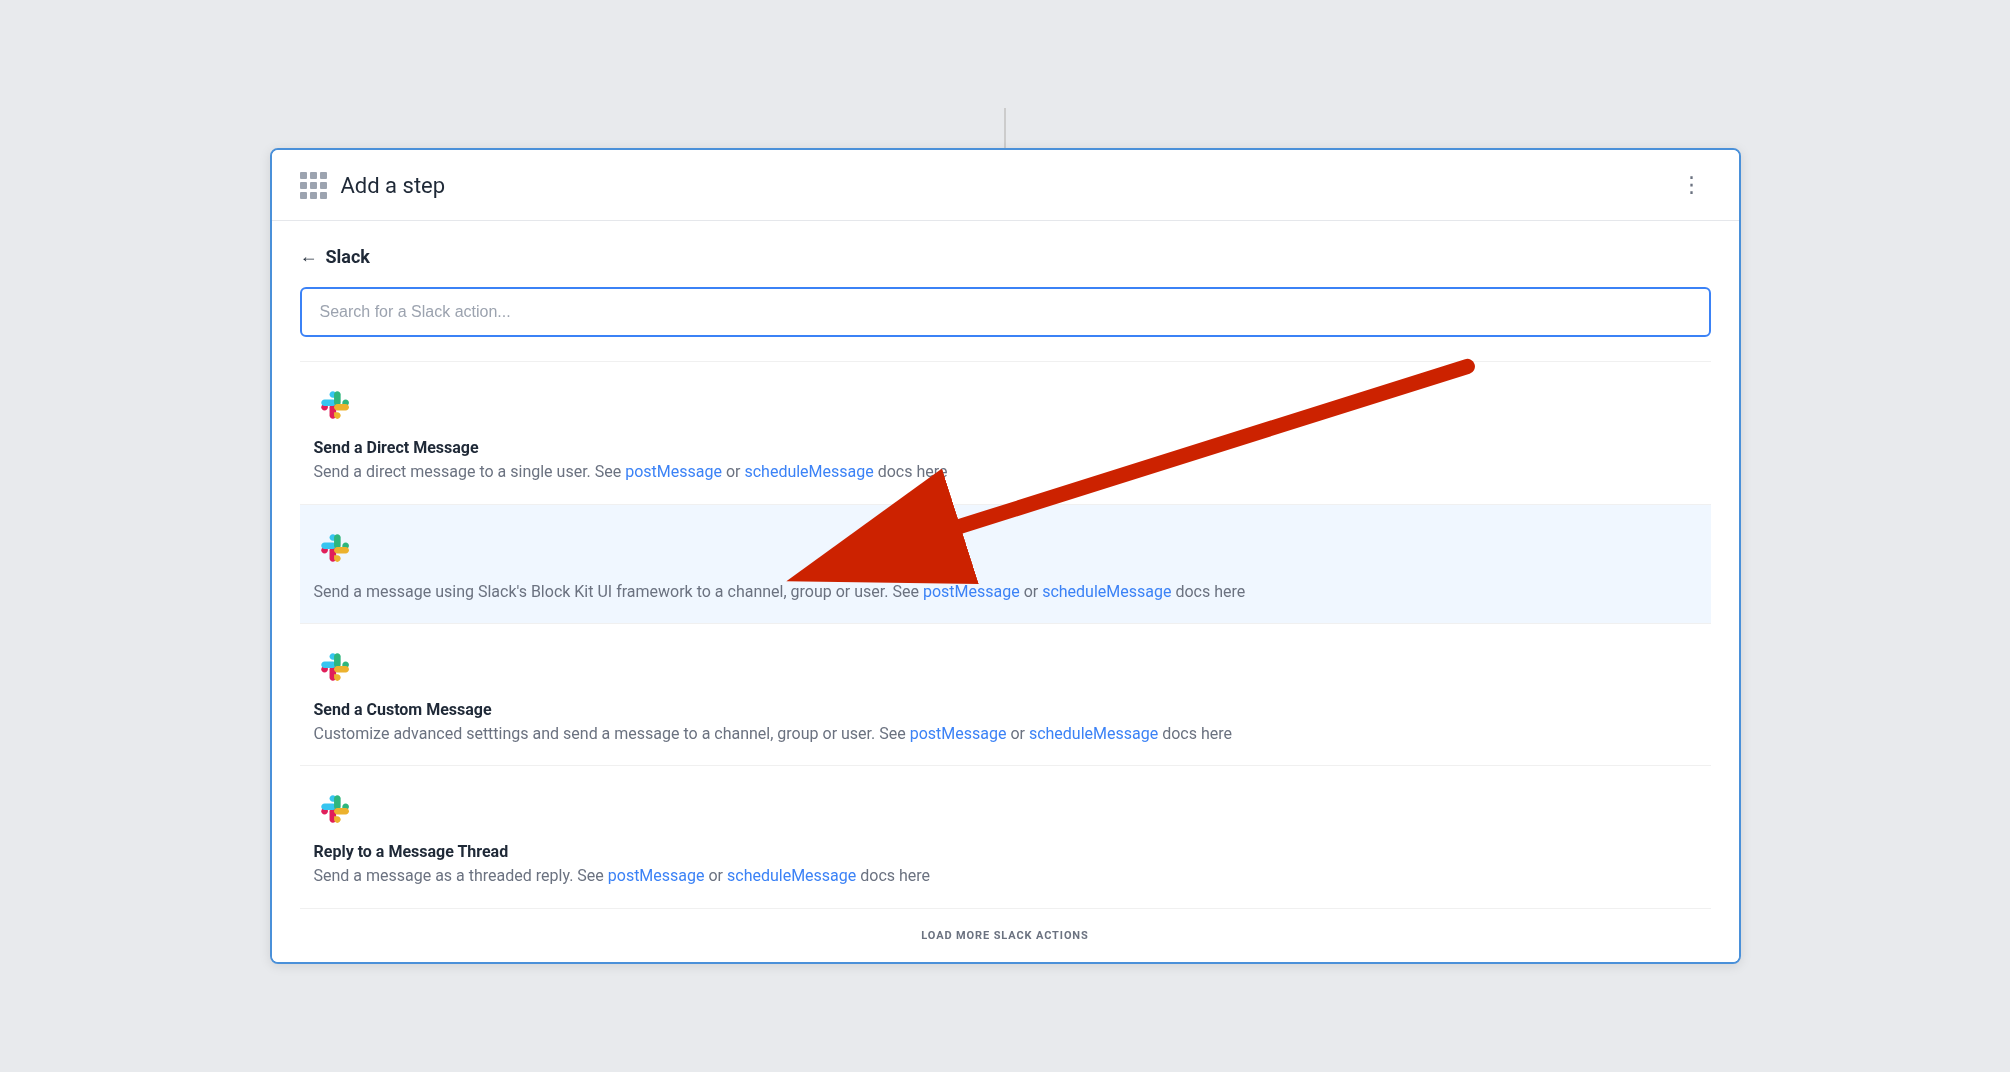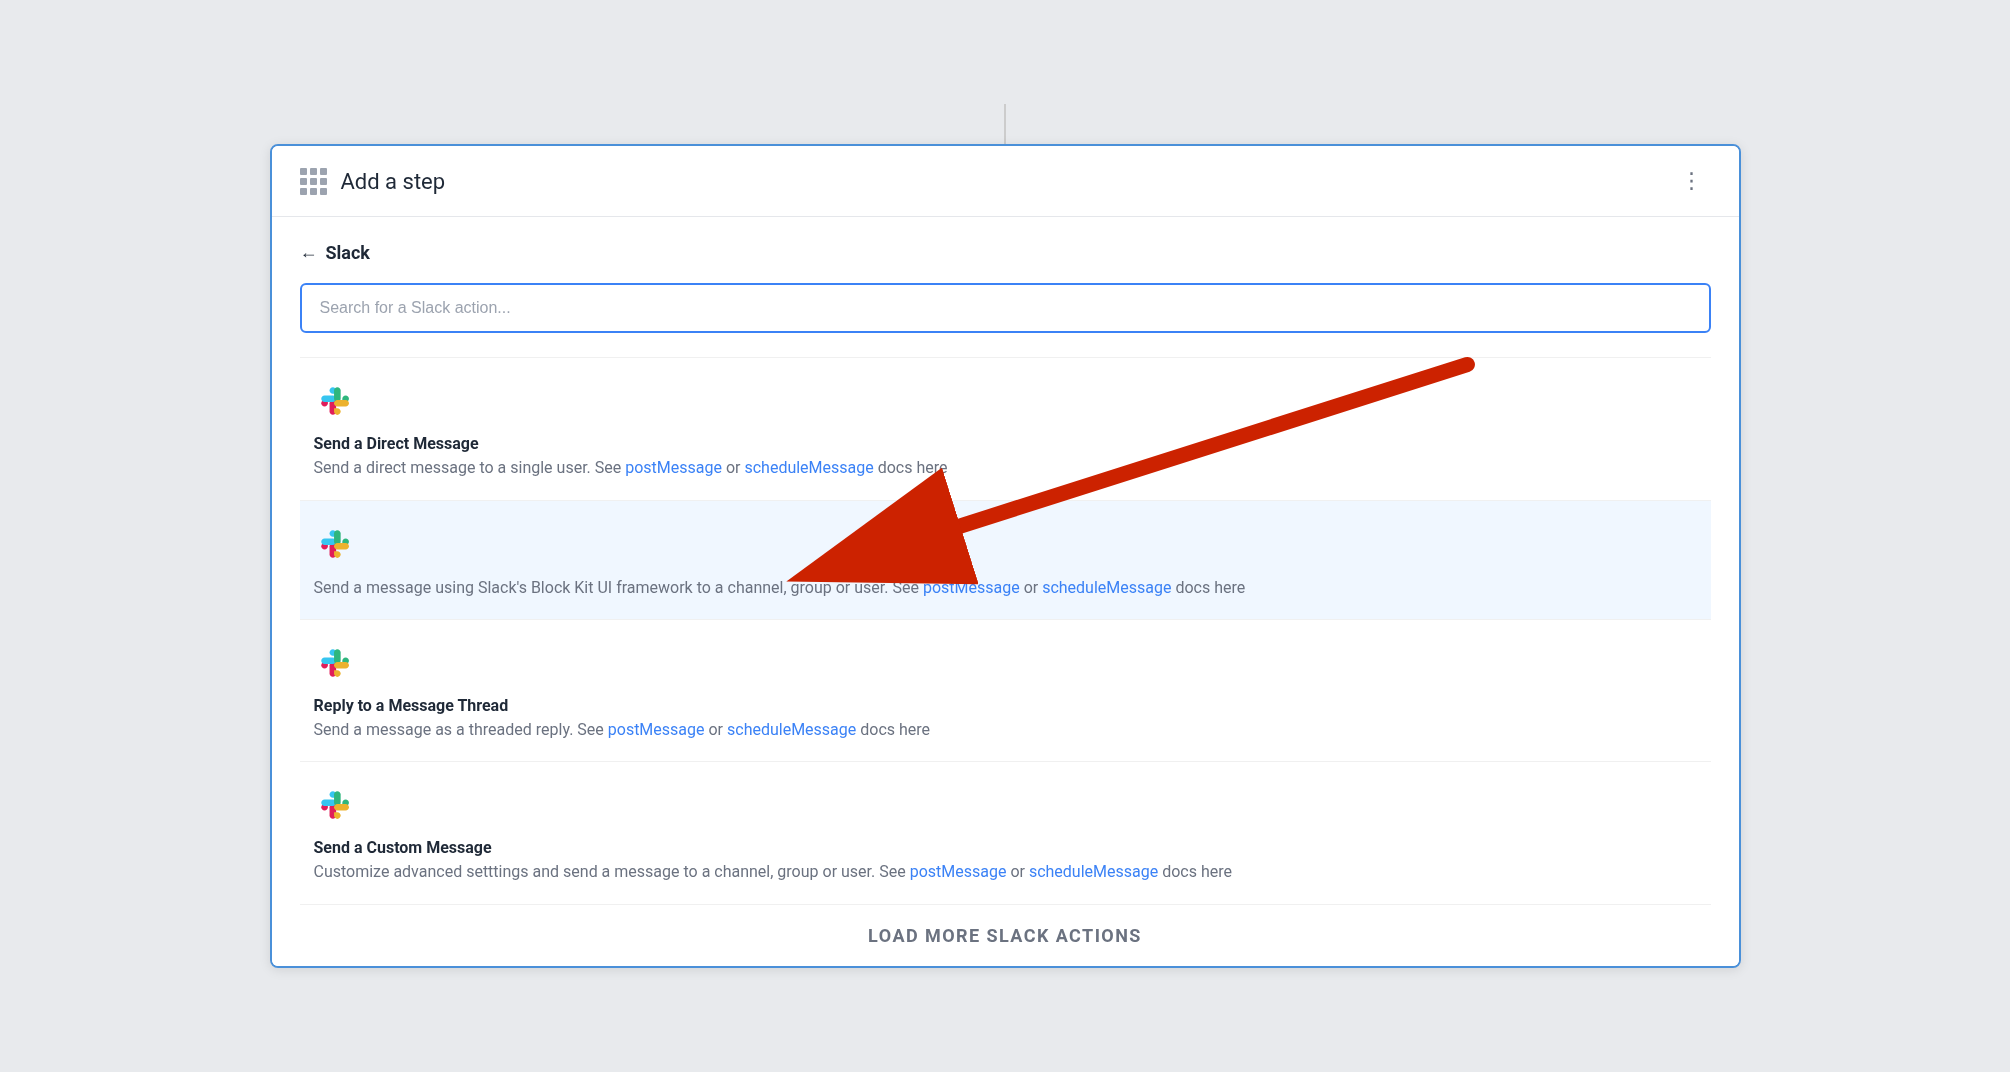--- a/index.html
+++ b/index.html
@@ -163,21 +163,21 @@
     }
 
     .action-desc a {
       color: #3b82f6;
       text-decoration: none;
     }
 
     .load-more {
       text-align: center;
       padding: 20px;
-      font-size: 18px;
+      font-size: 11px;
       font-weight: 700;
       color: #6b7280;
       letter-spacing: 0.08em;
       cursor: pointer;
       background: #fff;
     }
   </style>
 </head>
 <body>
 
@@ -260,42 +260,42 @@
             <path d="M19.712 33.112c0 2.607-2.094 4.696-4.696 4.696-2.607 0-4.696-2.094-4.696-4.696 0-2.607 2.094-4.696 4.696-4.696h4.696v4.696z" fill="#E01E5A"></path>
             <path d="M22.09 33.112c0-2.607 2.094-4.696 4.696-4.696 2.607 0 4.696 2.094 4.696 4.696v11.74c0 2.607-2.094 4.696-4.696 4.696-2.607 0-4.696-2.094-4.696-4.696v-11.74z" fill="#E01E5A"></path>
             <path d="M26.786 19.64c-2.607 0-4.696-2.094-4.696-4.696 0-2.607 2.094-4.696 4.696-4.696 2.607 0 4.696 2.094 4.696 4.696v4.696H26.786z" fill="#36C5F0"></path>
             <path d="M26.786 22.018c2.607 0 4.696 2.094 4.696 4.696 0 2.607-2.094 4.696-4.696 4.696H15.016c-2.607 0-4.696-2.094-4.696-4.696 0-2.607 2.094-4.696 4.696-4.696H26.786z" fill="#36C5F0"></path>
             <path d="M40.258 26.714c0-2.607 2.094-4.696 4.696-4.696 2.607 0 4.696 2.094 4.696 4.696 0 2.607-2.094 4.696-4.696 4.696h-4.696v-4.696z" fill="#2EB67D"></path>
             <path d="M37.88 26.714c0 2.607-2.094 4.696-4.696 4.696-2.607 0-4.696-2.094-4.696-4.696V14.944c0-2.607 2.094-4.696 4.696-4.696 2.607 0 4.696 2.094 4.696 4.696v11.77z" fill="#2EB67D"></path>
             <path d="M33.184 40.186c2.607 0 4.696 2.094 4.696 4.696 0 2.607-2.094 4.696-4.696 4.696-2.607 0-4.696-2.094-4.696-4.696v-4.696h4.696z" fill="#ECB22E"></path>
             <path d="M33.184 37.808c-2.607 0-4.696-2.094-4.696-4.696 0-2.607 2.094-4.696 4.696-4.696h11.77c2.607 0 4.696 2.094 4.696 4.696 0 2.607-2.094 4.696-4.696 4.696H33.184z" fill="#ECB22E"></path>
           </svg>
           <div class="action-content">
-            <div class="action-title">Reply to a Message Thread</div>
+            <div class="action-title">Send a Custom Message</div>
             <div class="action-desc">
-              Send a message as a threaded reply. See <a href="#">postMessage</a> or <a href="#">scheduleMessage</a> docs here
+              Customize advanced setttings and send a message to a channel, group or user. See <a href="#">postMessage</a> or <a href="#">scheduleMessage</a> docs here
             </div>
           </div>
         </div>
 
         <div class="action-item">
           <svg class="slack-logo" viewBox="0 0 54 54" xmlns="http://www.w3.org/2000/svg">
             <path d="M19.712 33.112c0 2.607-2.094 4.696-4.696 4.696-2.607 0-4.696-2.094-4.696-4.696 0-2.607 2.094-4.696 4.696-4.696h4.696v4.696z" fill="#E01E5A"></path>
             <path d="M22.09 33.112c0-2.607 2.094-4.696 4.696-4.696 2.607 0 4.696 2.094 4.696 4.696v11.74c0 2.607-2.094 4.696-4.696 4.696-2.607 0-4.696-2.094-4.696-4.696v-11.74z" fill="#E01E5A"></path>
             <path d="M26.786 19.64c-2.607 0-4.696-2.094-4.696-4.696 0-2.607 2.094-4.696 4.696-4.696 2.607 0 4.696 2.094 4.696 4.696v4.696H26.786z" fill="#36C5F0"></path>
             <path d="M26.786 22.018c2.607 0 4.696 2.094 4.696 4.696 0 2.607-2.094 4.696-4.696 4.696H15.016c-2.607 0-4.696-2.094-4.696-4.696 0-2.607 2.094-4.696 4.696-4.696H26.786z" fill="#36C5F0"></path>
             <path d="M40.258 26.714c0-2.607 2.094-4.696 4.696-4.696 2.607 0 4.696 2.094 4.696 4.696 0 2.607-2.094 4.696-4.696 4.696h-4.696v-4.696z" fill="#2EB67D"></path>
             <path d="M37.88 26.714c0 2.607-2.094 4.696-4.696 4.696-2.607 0-4.696-2.094-4.696-4.696V14.944c0-2.607 2.094-4.696 4.696-4.696 2.607 0 4.696 2.094 4.696 4.696v11.77z" fill="#2EB67D"></path>
             <path d="M33.184 40.186c2.607 0 4.696 2.094 4.696 4.696 0 2.607-2.094 4.696-4.696 4.696-2.607 0-4.696-2.094-4.696-4.696v-4.696h4.696z" fill="#ECB22E"></path>
             <path d="M33.184 37.808c-2.607 0-4.696-2.094-4.696-4.696 0-2.607 2.094-4.696 4.696-4.696h11.77c2.607 0 4.696 2.094 4.696 4.696 0 2.607-2.094 4.696-4.696 4.696H33.184z" fill="#ECB22E"></path>
           </svg>
           <div class="action-content">
-            <div class="action-title">Send a Custom Message</div>
+            <div class="action-title">Reply to a Message Thread</div>
             <div class="action-desc">
-              Customize advanced setttings and send a message to a channel, group or user. See <a href="#">postMessage</a> or <a href="#">scheduleMessage</a> docs here
+              Send a message as a threaded reply. See <a href="#">postMessage</a> or <a href="#">scheduleMessage</a> docs here
             </div>
           </div>
         </div>
       </div>
 
       
       <div class="load-more">LOAD MORE SLACK ACTIONS</div>
     </div>
 
     <svg style="position:absolute; top:0; left:0; width:100%; height:100%; pointer-events:none; overflow:visible;" viewBox="0 0 1350 750" preserveAspectRatio="none">

